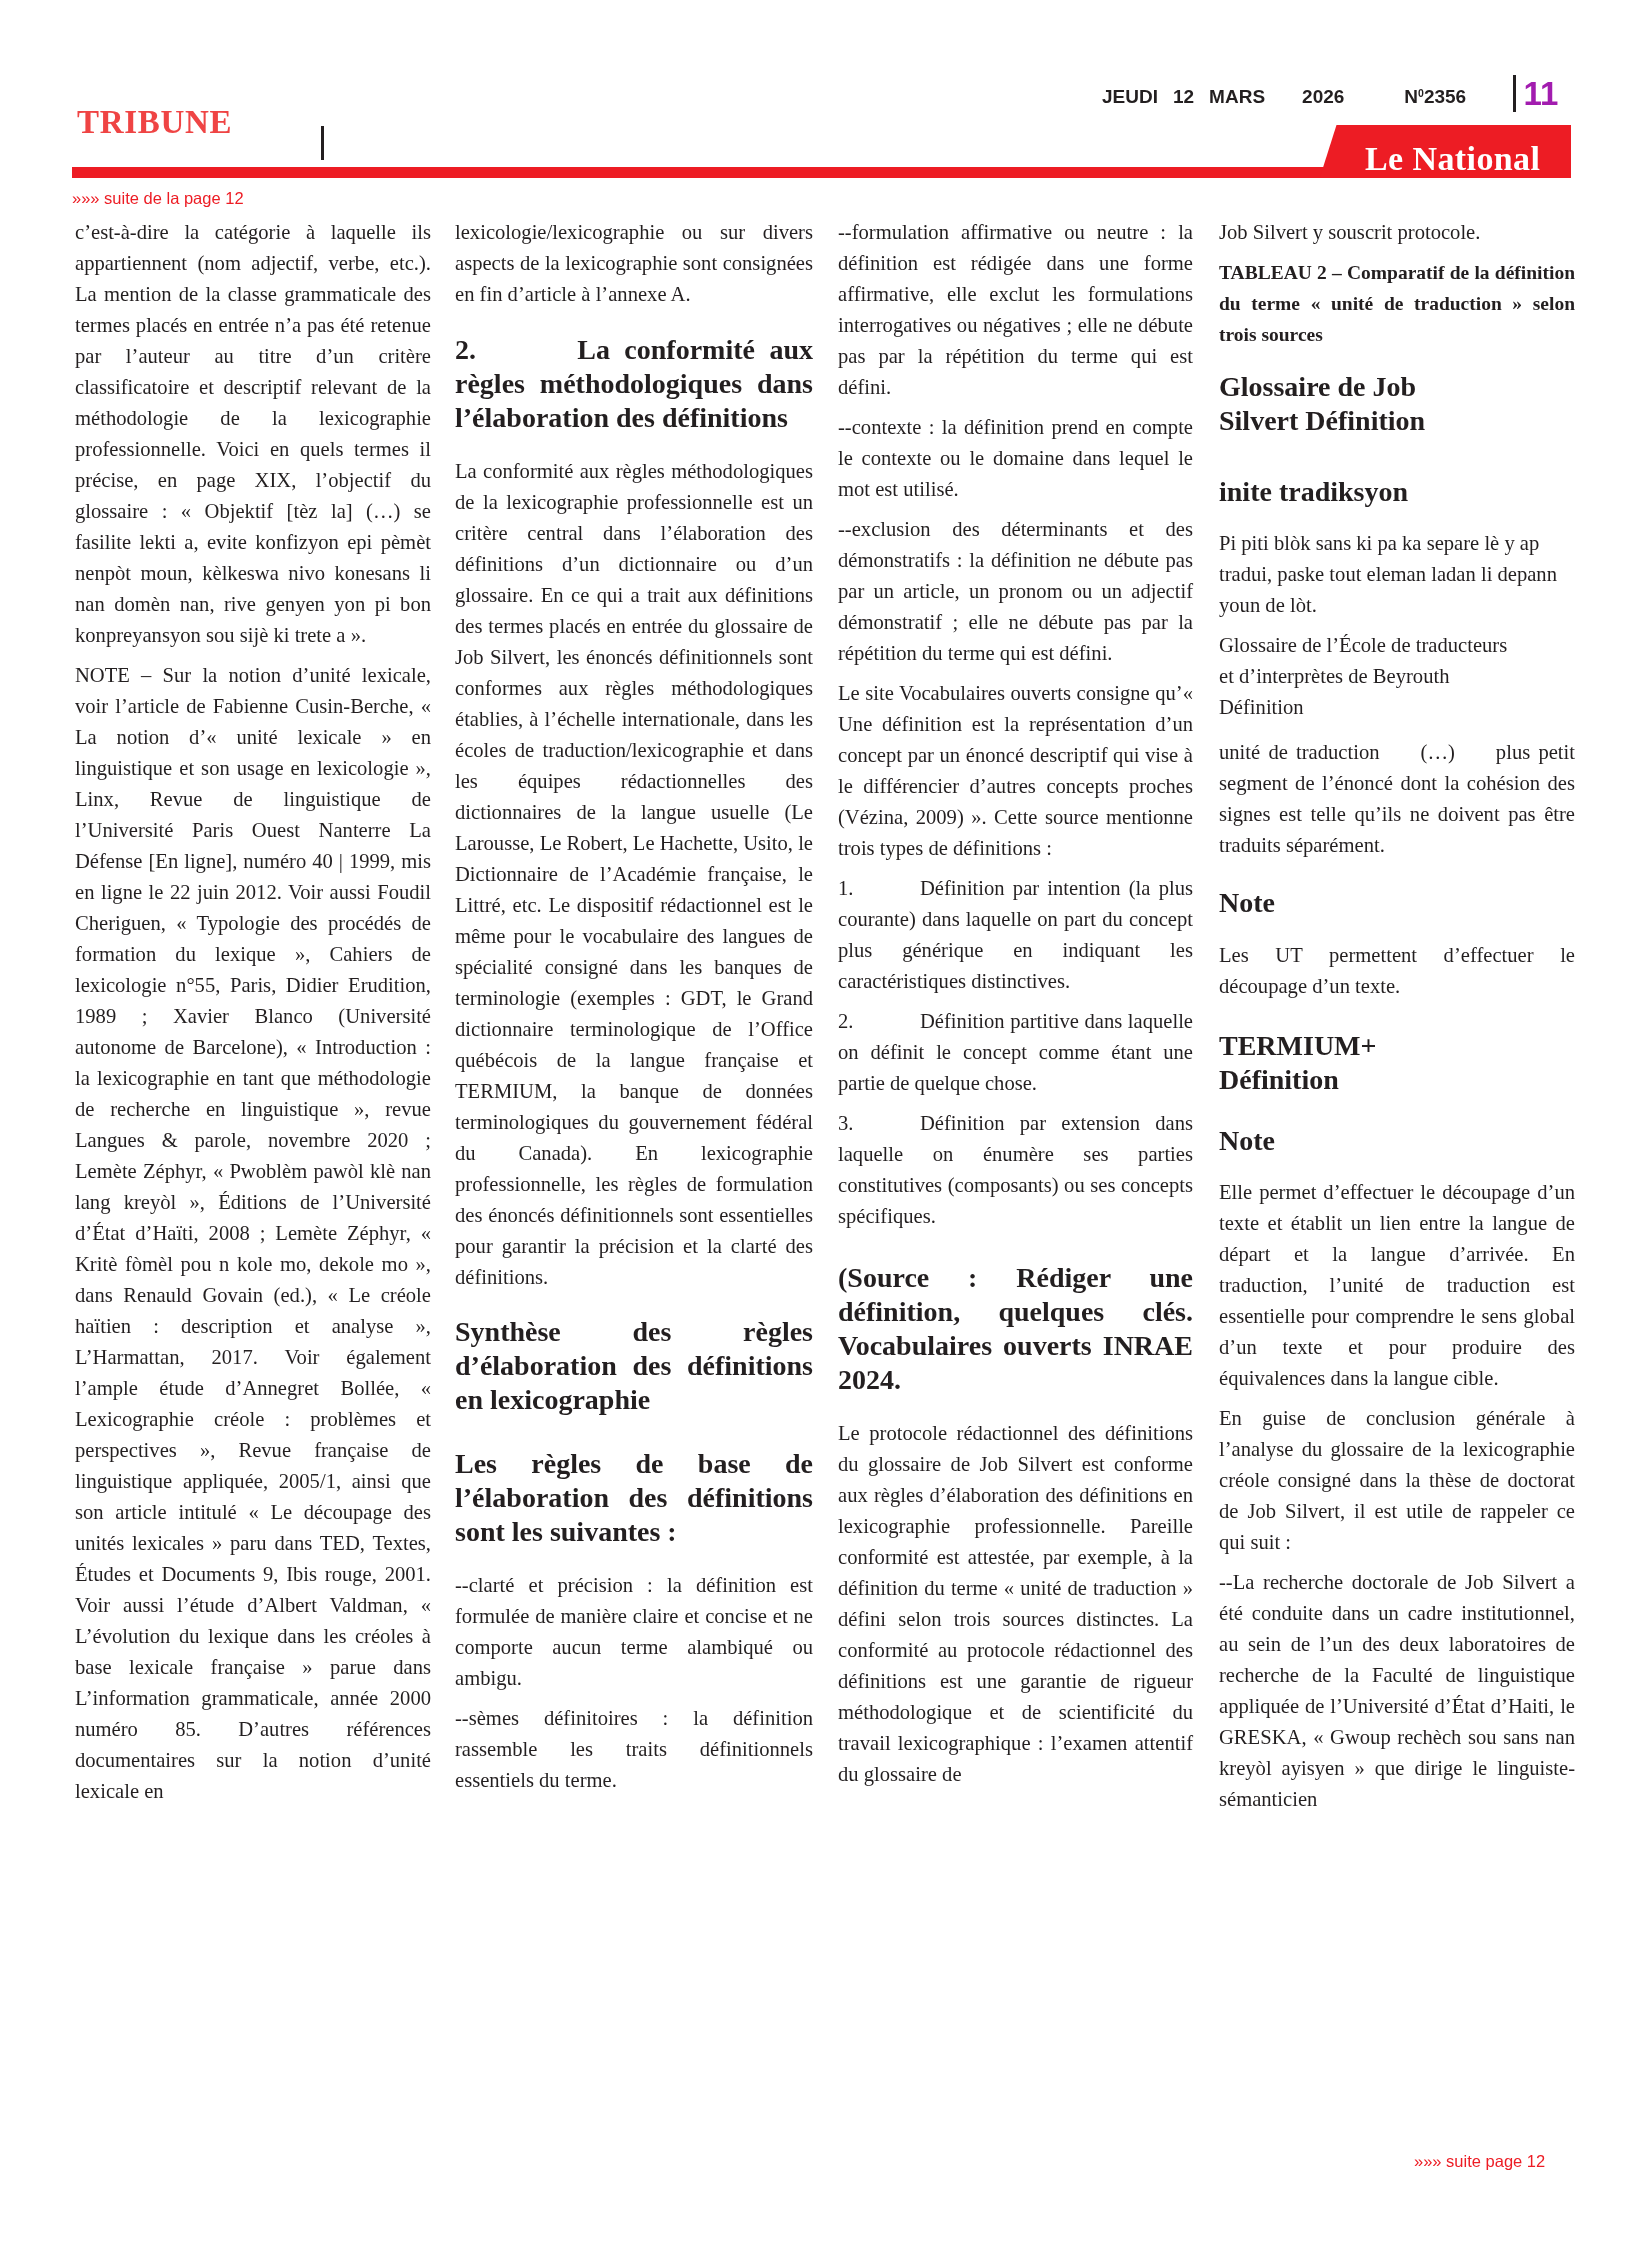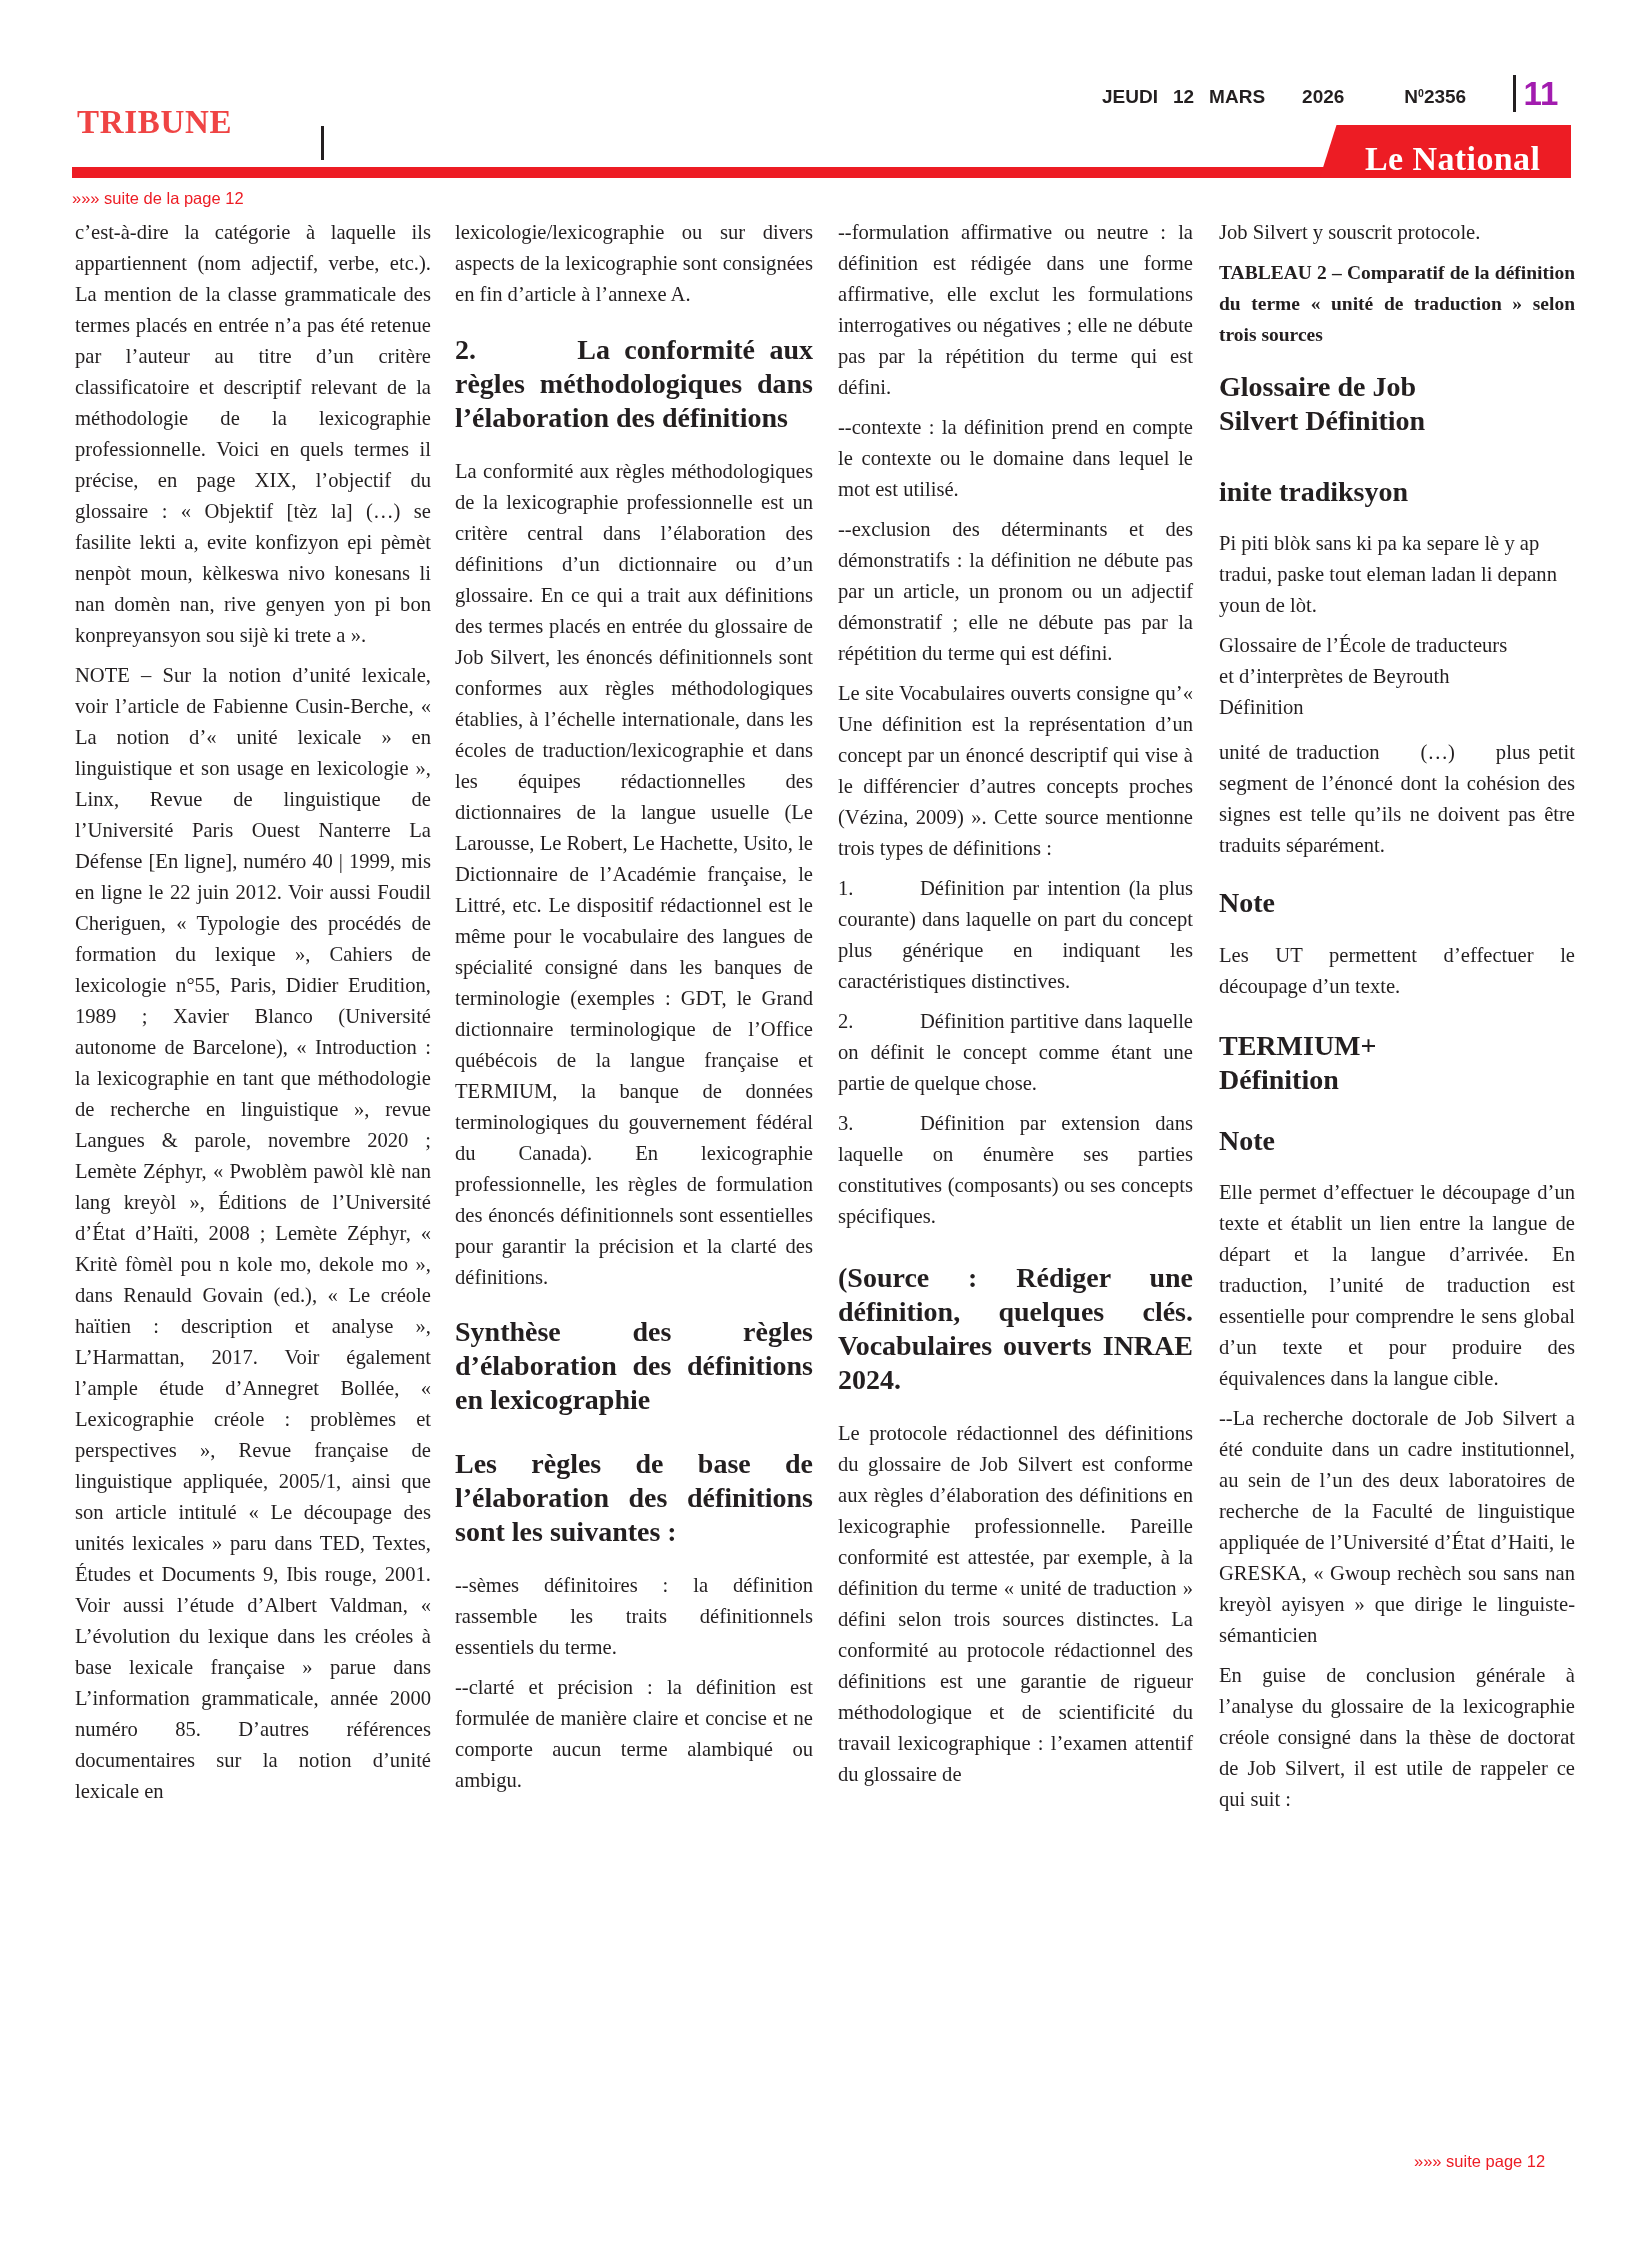--- a/index.html
+++ b/index.html
@@ -71,22 +71,22 @@
   <p>c’est-à-dire la catégorie à laquelle ils appartiennent (nom adjectif, verbe, etc.). La mention de la classe grammaticale des termes placés en entrée n’a pas été retenue par l’auteur au titre d’un critère classificatoire et descriptif relevant de la méthodologie de la lexicographie professionnelle. Voici en quels termes il précise, en page XIX, l’objectif du glossaire : « Objektif [tèz la] (…) se fasilite lekti a, evite konfizyon epi pèmèt nenpòt moun, kèlkeswa nivo konesans li nan domèn nan, rive genyen yon pi bon konpreyansyon sou sijè ki trete a ».</p>
   <p>NOTE – Sur la notion d’unité lexicale, voir l’article de Fabienne Cusin-Berche, « La notion d’« unité lexicale » en linguistique et son usage en lexicologie », Linx, Revue de linguistique de l’Université Paris Ouest Nanterre La Défense [En ligne], numéro 40 | 1999, mis en ligne le 22 juin 2012. Voir aussi Foudil Cheriguen, « Typologie des procédés de formation du lexique », Cahiers de lexicologie n°55, Paris, Didier Erudition, 1989 ; Xavier Blanco (Université autonome de Barcelone), « Introduction : la lexicographie en tant que méthodologie de recherche en linguistique », revue Langues &amp; parole, novembre 2020 ; Lemète Zéphyr, « Pwoblèm pawòl klè nan lang kreyòl », Éditions de l’Université d’État d’Haïti, 2008 ; Lemète Zéphyr, « Kritè fòmèl pou n kole mo, dekole mo », dans Renauld Govain (ed.), « Le créole haïtien : description et analyse », L’Harmattan, 2017. Voir également l’ample étude d’Annegret Bollée, « Lexicographie créole : problèmes et perspectives », Revue française de linguistique appliquée, 2005/1, ainsi que son article intitulé « Le découpage des unités lexicales » paru dans TED, Textes, Études et Documents 9, Ibis rouge, 2001. Voir aussi l’étude d’Albert Valdman, « L’évolution du lexique dans les créoles à base lexicale française » parue dans L’information grammaticale, année 2000 numéro 85. D’autres références documentaires sur la notion d’unité lexicale en</p>
 </article>
 
 <article class="col col-2">
   <p>lexicologie/lexicographie ou sur divers aspects de la lexicographie sont consignées en fin d’article à l’annexe A.</p>
   <h2 style="white-space:pre-wrap;">2.       La conformité aux règles méthodologiques dans l’élaboration des définitions</h2>
   <p>La conformité aux règles méthodologiques de la lexicographie professionnelle est un critère central dans l’élaboration des définitions d’un dictionnaire ou d’un glossaire. En ce qui a trait aux définitions des termes placés en entrée du glossaire de Job Silvert, les énoncés définitionnels sont conformes aux règles méthodologiques établies, à l’échelle internationale, dans les écoles de traduction/lexicographie et dans les équipes rédactionnelles des dictionnaires de la langue usuelle (Le Larousse, Le Robert, Le Hachette, Usito, le Dictionnaire de l’Académie française, le Littré, etc. Le dispositif rédactionnel est le même pour le vocabulaire des langues de spécialité consigné dans les banques de terminologie (exemples : GDT, le Grand dictionnaire terminologique de l’Office québécois de la langue française et TERMIUM, la banque de données terminologiques du gouvernement fédéral du Canada). En lexicographie professionnelle, les règles de formulation des énoncés définitionnels sont essentielles pour garantir la précision et la clarté des définitions.</p>
   <h2>Synthèse des règles d’élaboration des définitions en lexicographie</h2>
   <h2 style="margin-top:30px;">Les règles de base de l’élaboration des définitions sont les suivantes :</h2>
+  <p>--clarté et précision : la définition est formulée de manière claire et concise et ne comporte aucun terme alambiqué ou ambigu.</p>
   <p>--sèmes définitoires : la définition rassemble les traits définitionnels essentiels du terme.</p>
-  <p>--clarté et précision : la définition est formulée de manière claire et concise et ne comporte aucun terme alambiqué ou ambigu.</p>
 </article>
 
 <article class="col col-3">
   <p>--formulation affirmative ou neutre : la définition est rédigée dans une forme affirmative, elle exclut les formulations interrogatives ou négatives ; elle ne débute pas par la répétition du terme qui est défini.</p>
   <p>--contexte : la définition prend en compte le contexte ou le domaine dans lequel le mot est utilisé.</p>
   <p>--exclusion des déterminants et des démonstratifs : la définition ne débute pas par un article, un pronom ou un adjectif démonstratif ; elle ne débute pas par la répétition du terme qui est défini.</p>
   <p>Le site Vocabulaires ouverts consigne qu’« Une définition est la représentation d’un concept par un énoncé descriptif qui vise à le différencier d’autres concepts proches (Vézina, 2009) ». Cette source mentionne trois types de définitions :</p>
   <p class="numbered"><span class="num">1.</span><span>Définition par intention (la plus courante) dans laquelle on part du concept plus générique en indiquant les caractéristiques distinctives.</span></p>
   <p class="numbered"><span class="num">2.</span><span>Définition partitive dans laquelle on définit le concept comme étant une partie de quelque chose.</span></p>
   <p class="numbered"><span class="num">3.</span><span>Définition par extension dans laquelle on énumère ses parties constitutives (composants) ou ses concepts spécifiques.</span></p>
@@ -100,18 +100,18 @@
   <h3 style="margin-top:19.5px; width:270px;">Glossaire de Job Silvert Définition</h3>
   <h3 style="margin-top:37px;">inite tradiksyon</h3>
   <p style="text-align:left;">Pi piti blòk sans ki pa ka separe lè y ap tradui, paske tout eleman ladan li depann youn de lòt.</p>
   <p style="text-align:left;"><span>Glossaire de l’École de traducteurs</span><br><span>et d’interprètes de Beyrouth</span><br><span>Définition</span></p>
   <p style="white-space:pre-wrap; margin-top:13.5px;">unité de traduction     (…)     plus petit segment de l’énoncé dont la cohésion des signes est telle qu’ils ne doivent pas être traduits séparément.</p>
   <h3>Note</h3>
   <p>Les UT permettent d’effectuer le découpage d’un texte.</p>
   <h3 style="margin-top:27px;"><span>TERMIUM+</span><br><span>Définition</span></h3>
   <h3 style="margin-top:27px;">Note</h3>
   <p>Elle permet d’effectuer le découpage d’un texte et établit un lien entre la langue de départ et la langue d’arrivée. En traduction, l’unité de traduction est essentielle pour comprendre le sens global d’un texte et pour produire des équivalences dans la langue cible.</p>
+  <p>En guise de conclusion générale à l’analyse du glossaire de la lexicographie créole consigné dans la thèse de doctorat de Job Silvert, il est utile de rappeler ce qui suit :</p>
   <p>--La recherche doctorale de Job Silvert a été conduite dans un cadre institutionnel, au sein de l’un des deux laboratoires de recherche de la Faculté de linguistique appliquée de l’Université d’État d’Haiti, le GRESKA, « Gwoup rechèch sou sans nan kreyòl ayisyen » que dirige le linguiste-sémanticien</p>
-  <p>En guise de conclusion générale à l’analyse du glossaire de la lexicographie créole consigné dans la thèse de doctorat de Job Silvert, il est utile de rappeler ce qui suit :</p>
 </article>
 
 <div class="continued-to">»»» suite  page  12</div>
 
 
 </body></html>

